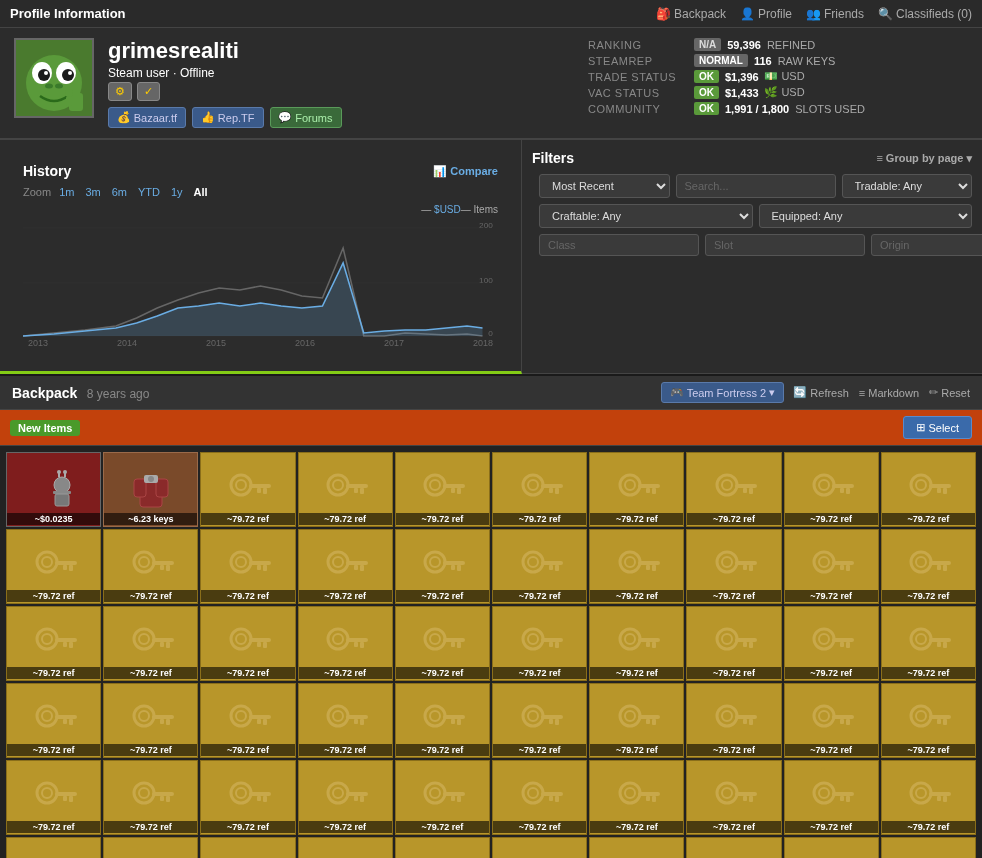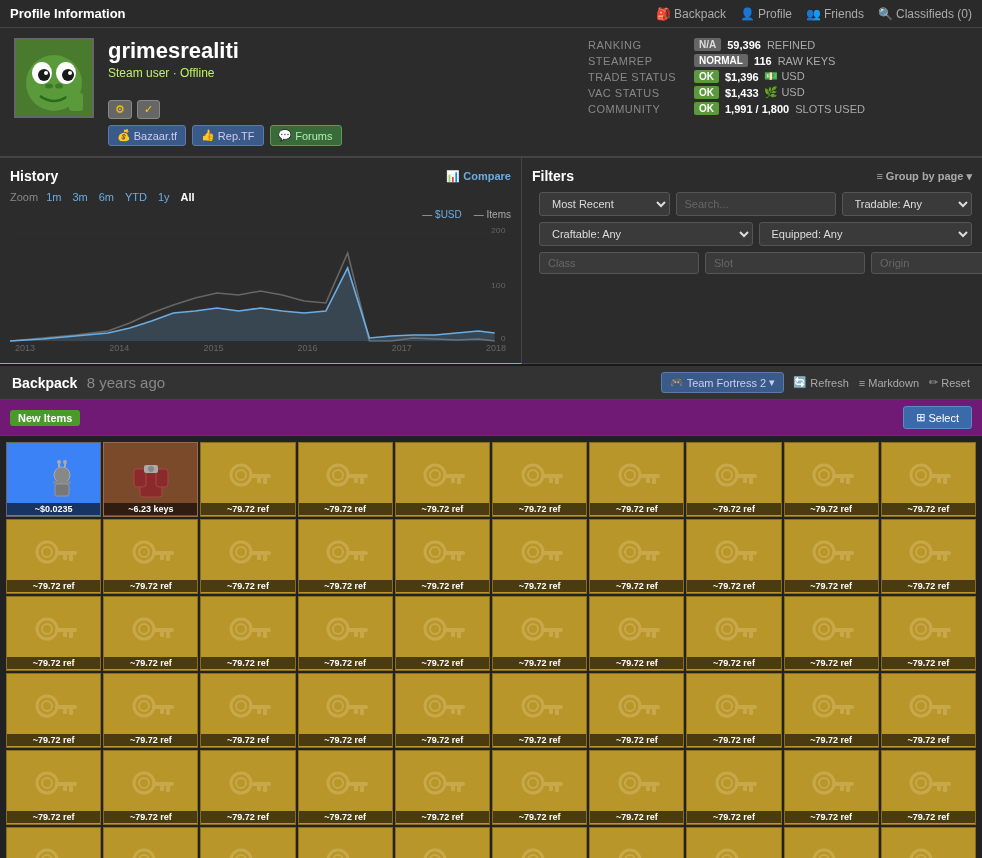--- a/index.html
+++ b/index.html
@@ -10,21 +10,21 @@
     .top-nav .site-title { color: #fff; font-weight: bold; font-size: 13px; }
     .top-nav .nav-links { display: flex; gap: 14px; align-items: center; }
     .top-nav .nav-links a { color: #aaa; text-decoration: none; font-size: 12px; display: flex; align-items: center; gap: 3px; }
 
     
     .profile-section { background: #2c2c2c; border-bottom: 2px solid #444; padding: 10px 14px; display: flex; align-items: flex-start; gap: 14px; }
     .profile-avatar { width: 80px; height: 80px; background: #555; border: 2px solid #666; flex-shrink: 0; display: flex; align-items: center; justify-content: center; overflow: hidden; }
     .avatar-placeholder { width: 80px; height: 80px; background: linear-gradient(135deg, #4a7a2e 0%, #3d6625 40%, #2d5218 70%, #5a8a2e 100%); display: flex; align-items: center; justify-content: center; font-size: 36px; }
     .profile-info { flex: 1; }
     .profile-name { font-size: 22px; color: #fff; font-weight: bold; margin-bottom: 2px; }
-    .profile-sub { color: #bef264; font-size: 12px; margin-bottom: 20px; }
+    .profile-sub { color: #ffffff; font-size: 12px; margin-bottom: 2px; }
     .profile-badges { display: flex; gap: 5px; margin-bottom: 6px; }
     .badge { background: #666; border: 1px solid #888; border-radius: 3px; padding: 2px 6px; font-size: 11px; color: #ffcc00; }
     .profile-links { display: flex; gap: 6px; }
     .profile-link-btn { background: #3a5a8a; border: 1px solid #5a7aaa; border-radius: 3px; padding: 3px 8px; font-size: 11px; color: #cce; cursor: pointer; text-decoration: none; display: flex; align-items: center; gap: 3px; }
     .profile-link-btn.green { background: #3a6a3a; border-color: #5a9a5a; color: #aea; }
 
     
     .profile-stats { min-width: 380px; }
     .stat-row { display: flex; align-items: center; gap: 6px; margin-bottom: 3px; font-size: 11px; }
     .stat-label { color: #888; width: 100px; text-transform: uppercase; letter-spacing: 0.5px; }
@@ -33,21 +33,21 @@
     .stat-badge.ok { background: #5a9a3a; color: #fff; }
     .stat-badge.normal { background: #666; color: #fff; }
     .stat-badge.thumbs { background: #5a9a3a; color: #fff; }
     .stat-value { color: #fff; font-weight: bold; }
     .stat-unit { color: #aaa; }
 
     
     .main-content { display: flex; gap: 0; }
 
     
-    .history-panel { flex: 1; background: #2c2c2c; border-right: 1px solid #444; border-bottom: 1px solid #84cc16; padding: 10px; min-height: 190px; }
+    .history-panel { flex: 1; background: #2c2c2c; border-right: 1px solid #444; border-bottom: 3px solid #84cc16; padding: 23px; min-height: 190px; }
     .panel-title { font-size: 14px; color: #fff; font-weight: bold; margin-bottom: 6px; display: flex; align-items: center; justify-content: space-between; }
     .compare-btn { font-size: 11px; color: #6aade4; cursor: pointer; display: flex; align-items: center; gap: 3px; }
     .zoom-controls { display: flex; gap: 5px; align-items: center; font-size: 11px; color: #888; margin-bottom: 5px; }
     .zoom-btn { color: #6aade4; cursor: pointer; padding: 1px 3px; }
     .zoom-btn.active { color: #fff; font-weight: bold; }
 
     
     .chart-container { width: 100%; height: 120px; position: relative; }
     .chart-svg { width: 100%; height: 100%; }
     .chart-axis { display: flex; justify-content: space-between; font-size: 9px; color: #666; padding: 0 5px; }
@@ -58,34 +58,34 @@
     .group-by-btn { font-size: 11px; color: #aaa; cursor: pointer; display: flex; align-items: center; gap: 3px; }
     .filter-row { display: flex; gap: 6px; margin-bottom: 6px; margin-left: 7px; }
     .filter-select { background: #3a3a3a; border: 1px solid #555; border-radius: 3px; color: #ddd; padding: 4px 8px; font-size: 11px; flex: 1; cursor: pointer; }
     .filter-input { background: #3a3a3a; border: 1px solid #555; border-radius: 3px; color: #ddd; padding: 4px 8px; font-size: 11px; flex: 1; }
     .filter-input::placeholder { color: #666; }
 
     
     .backpack-section { background: #2c2c2c; margin-top: 2px; }
     .backpack-header { background: #333; padding: 6px 12px; display: flex; align-items: center; justify-content: space-between; border-bottom: 1px solid #444; }
     .backpack-title { font-size: 14px; color: #fff; font-weight: bold; }
-    .backpack-age { color: #888; font-size: 15px; margin-left: 6px; }
+    .backpack-age { color: #888; font-size: 12px; margin-left: 6px; }
     .backpack-controls { display: flex; gap: 10px; align-items: center; }
     .bp-ctrl-btn { background: transparent; border: none; color: #aaa; font-size: 11px; cursor: pointer; display: flex; align-items: center; gap: 3px; }
     .game-select-btn { background: #3a5a8a; border: 1px solid #5a7aaa; border-radius: 3px; padding: 3px 8px; font-size: 11px; color: #cce; cursor: pointer; display: flex; align-items: center; gap: 3px; }
 
     
-    .items-toolbar { background: #701a75; padding: 6px 10px; display: flex; align-items: center; justify-content: space-between; border-bottom: 1px solid #444; }
+    .items-toolbar { background: #c2410c; padding: 6px 10px; display: flex; align-items: center; justify-content: space-between; border-bottom: 1px solid #444; }
     .new-items-badge { background: #4a9a2a; color: #fff; font-size: 11px; font-weight: bold; padding: 2px 8px; border-radius: 3px; }
     .select-btn { background: #3a6aaa; border: 1px solid #5a8aca; border-radius: 3px; padding: 4px 12px; color: #fff; font-size: 11px; cursor: pointer; display: flex; align-items: center; gap: 3px; }
 
     
     .items-grid { display: grid; grid-template-columns: repeat(10, 1fr); gap: 2px; padding: 6px; background: #222; }
     .item-cell { background: #b8962a; border: 1px solid #8a6e1a; position: relative; cursor: pointer; display: flex; flex-direction: column; align-items: center; justify-content: center; min-height: 75px; }
-    .item-cell.special { background: #3b82f6; border-color: #666; padding-left: 16px; }
+    .item-cell.special { background: #7f1d1d; border-color: #666; padding-left: 16px; }
     .item-cell.highlighted { background: #7a4a2a; border-color: #9a6a4a; }
     .item-price { position: absolute; bottom: 1px; left: 0; right: 0; text-align: center; font-size: 9px; color: #fff; background: rgba(0,0,0,0.6); padding: 1px 2px; font-weight: bold; }
   </style>
 </head>
 <body>
 
 <div class="top-nav">
   <span class="site-title">Profile Information</span>
   <div class="nav-links">
     <a href="#">🎒 <span>Backpack</span></a>
@@ -184,21 +184,21 @@
     </div>
     <div class="zoom-controls">
       <span>Zoom</span>
       <span class="zoom-btn">1m</span>
       <span class="zoom-btn">3m</span>
       <span class="zoom-btn">6m</span>
       <span class="zoom-btn">YTD</span>
       <span class="zoom-btn">1y</span>
       <span class="zoom-btn active">All</span>
     </div>
-    <div style="display:flex; justify-content:flex-end; gap:12px; font-size:10px; color:#aaa; margin-bottom:3px;">
+    <div style="display:flex; justify-content:flex-end; gap:0; font-size:10px; color:#aaa; margin-bottom:3px;">
       <span>— <span style="color:#6aade4">$USD</span></span>
       <span>— <span style="color:#aaa">Items</span></span>
     </div>
     <div class="chart-container">
       <svg class="chart-svg" viewBox="0 0 460 120" preserveAspectRatio="none">
 
         <text x="455" y="10" font-size="8" fill="#666" text-anchor="end">200</text>
         <text x="455" y="65" font-size="8" fill="#666" text-anchor="end">100</text>
         <text x="455" y="118" font-size="8" fill="#666" text-anchor="end">0</text>
 

